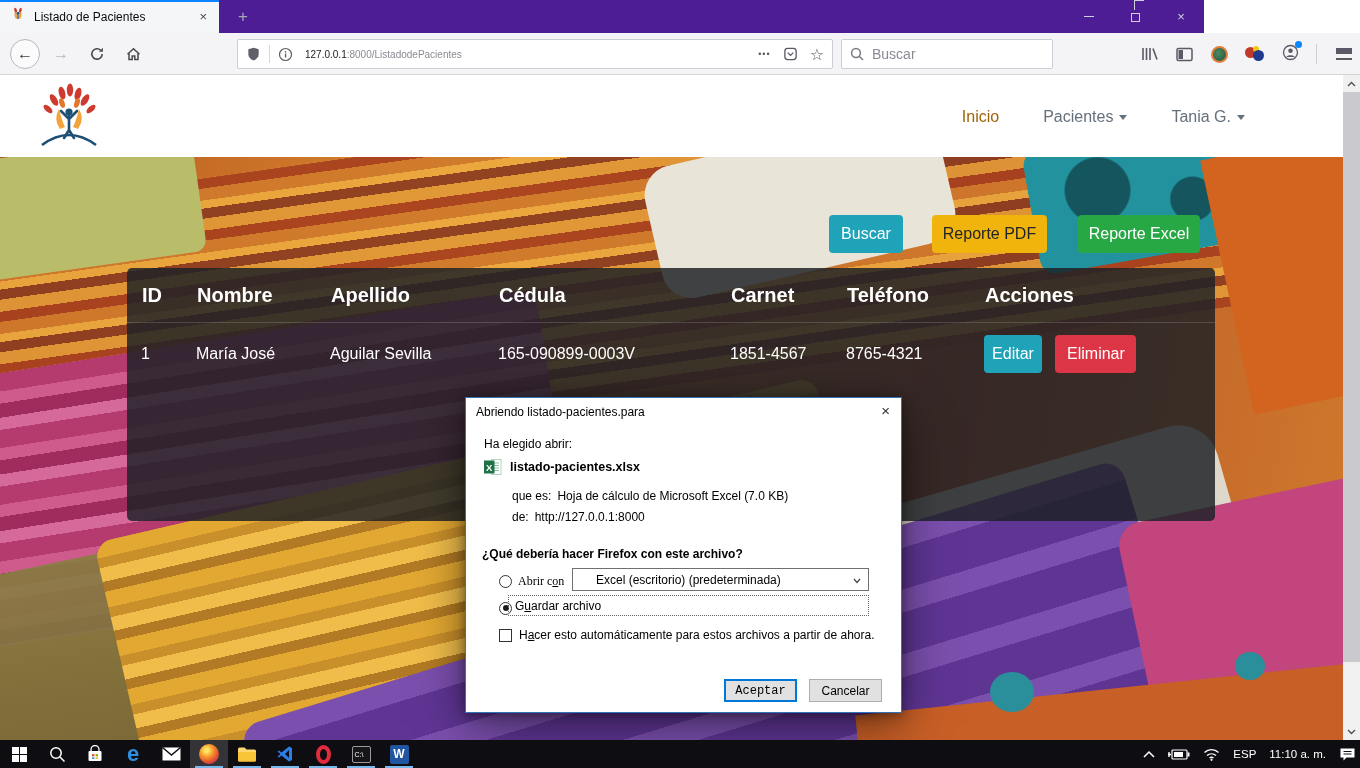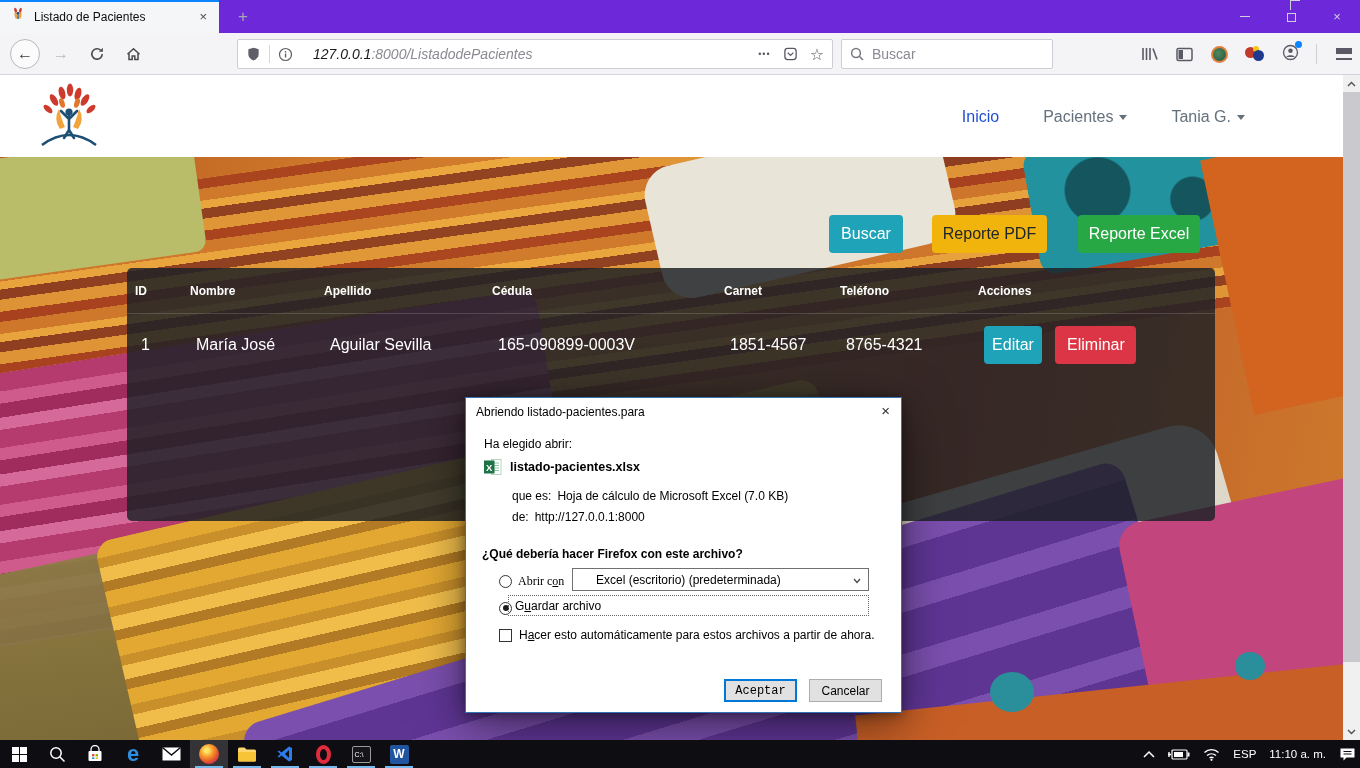--- a/index.html
+++ b/index.html
@@ -1,39 +1,39 @@
 <!DOCTYPE html>
 <html><head>
 <meta charset="utf-8">
 <style>
   * { margin:0; padding:0; box-sizing:border-box; }
   body { background:#000; font-family:"Liberation Sans","DejaVu Sans",sans-serif; }
   .screen { position:relative; width:1360px; height:768px; overflow:hidden; background:#fff; }
 
   
-  .titlebar { position:absolute; left:0; top:0; width:1360px; height:33px; background:#6d28d9; }
+  .titlebar { position:absolute; left:0; top:0; width:1204px; height:33px; background:#4c1d95; }
   .tab { position:absolute; left:0; top:0; width:219px; height:33px; background:#f5f6f7; display:flex; align-items:center; padding:0 8px 0 10px; }
   .tab::before { content:""; position:absolute; left:0; top:0; width:100%; height:2px; background:#0a84ff; }
   .tab-title { flex:1; font-size:12px; color:#0c0c0d; margin-left:8px; white-space:nowrap; overflow:hidden; }
   .tab-close { font-size:13px; color:#4a4a4f; padding:0 4px; cursor:default; }
   .newtab-btn { position:absolute; left:228px; top:0; width:30px; height:33px; color:#a6a8b4; font-size:17px; display:flex; align-items:center; justify-content:center; }
   .win-controls { position:absolute; right:0; top:0; height:33px; display:flex; }
   .win-btn { width:46px; height:33px; display:flex; align-items:center; justify-content:center; color:#cfd0dc; font-size:13px; }
   .min-glyph { display:block; width:10px; height:1px; background:#cfd0dc; }
   .restore-glyph { position:relative; width:9px; height:9px; border:1px solid #cfd0dc; margin-top:2px; }
   .restore-glyph::before { content:""; position:absolute; left:1px; bottom:1px; width:9px; height:9px; border:1px solid #cfd0dc; border-right:none; border-bottom:none; transform:translate(1px,-10px); }
 
   
   .navbar { position:absolute; left:0; top:33px; width:1360px; height:42px; background:#f4f4f6; border-bottom:1px solid #d4d4d8; display:flex; align-items:center; }
   .nav-btn { width:30px; height:30px; display:flex; align-items:center; justify-content:center; font-size:16px; color:#3b3b40; margin-left:6px; }
   .back-btn { border:1px solid #b6b6bd; border-radius:50%; background:#fbfbfc; margin-left:10px; }
   .fwd-btn { color:#b8b8bf; }
   .addressbar { position:absolute; left:237px; top:6px; width:596px; height:30px; background:#fff; border:1px solid #cdcdd4; border-radius:2px; display:flex; align-items:center; padding:0 8px; }
   .addr-sep { width:1px; height:18px; background:#d6d6dc; margin:0 8px 0 8px; }
-  .url-text { font-size:14px; margin-left:20px; flex:1; white-space:nowrap; overflow:hidden;font-style:italic; }
+  .url-text { font-size:10px; margin-left:12px; flex:1; white-space:nowrap; overflow:hidden; }
   .url-domain { color:#1a1a1e; }
   .url-rest { color:#8a8a93; }
   .addr-right { display:flex; align-items:center; gap:12px; color:#5a5a66; }
   .ellipsis-ic { font-size:9px; letter-spacing:1px; color:#5a5a66; }
   .star-ic { font-size:16px; color:#5a5a66; }
   .searchbar { position:absolute; left:841px; top:6px; width:212px; height:30px; background:#fff; border:1px solid #cdcdd4; border-radius:2px; display:flex; align-items:center; padding:0 8px; }
   .searchbar input { border:none; outline:none; font-size:14px; color:#3b3b40; width:150px; margin-left:8px; background:transparent; font-family:inherit; }
   .searchbar input::placeholder { color:#8a8a93; }
   .tool-icons { position:absolute; right:8px; top:0; height:42px; display:flex; align-items:center; gap:17px; }
   .ext-globe { width:17px; height:17px; border-radius:50%; border:2px solid #e0803f; background:radial-gradient(circle at 40% 40%, #4c8a5f, #27523c); }
@@ -45,21 +45,21 @@
   .acct-wrap { position:relative; }
   .acct-dot { position:absolute; right:-3px; top:-3px; width:7px; height:7px; border-radius:50%; background:#0a84ff; }
   .hamburger { width:16px; height:12px; border-top:2px solid #5a5a66; box-shadow:0 5px 0 -1px #5a5a66 inset, 0 -2px 0 0 #5a5a66 inset; margin-left:2px; }
   .tool-sep { width:1px; height:20px; background:#cfcfd6; }
 
   
   .site-header { position:absolute; left:0; top:76px; width:1360px; height:81px; background:#fff; }
   .logo { position:absolute; left:34px; top:7px; }
   .site-nav { position:absolute; right:115px; top:0; height:81px; display:flex; align-items:center; gap:44px; font-size:16px; }
   .nav-link { color:#64707c; display:flex; align-items:center; gap:6px; cursor:default; }
-  .nav-link.active { color:#1d4ed8; }
+  .nav-link.active { color:#a16207; }
   .caret-down { width:0; height:0; border-left:4px solid transparent; border-right:4px solid transparent; border-top:5px solid #64707c; margin-top:2px; }
 
   
   .bg-art { position:absolute; left:0; top:157px; width:1360px; height:583px; overflow:hidden; background:linear-gradient(100deg,#b4571f 0%,#c86f27 16%,#d98a30 34%,#c06028 52%,#b54b24 68%,#c66a2a 84%,#cf7c2e 100%); }
   .bg-art > div { position:absolute; }
   .a-topstripes { left:-60px; top:-50px; width:1560px; height:270px; transform:rotate(-8deg); background:repeating-linear-gradient(to bottom,#a63f1e 0 10px,#d07a2c 10px 22px,#edab3f 22px 30px,#8a3c20 30px 40px,#e29a38 40px 52px); opacity:.9; }
   .a-green { left:-30px; top:-10px; width:230px; height:120px; transform:rotate(-8deg); background:#b9bd6a; border-radius:12px; }
   .a-white-top { left:650px; top:-20px; width:300px; height:135px; transform:rotate(-13deg); background:#e9e4d8; border-radius:30px; }
   .a-teal-top { left:1030px; top:-25px; width:230px; height:125px; transform:rotate(-10deg); background:radial-gradient(circle at 30% 40%,#14555e 0 18%,transparent 19%),radial-gradient(circle at 70% 60%,#14555e 0 12%,transparent 13%),#22929e; border-radius:16px; }
   .a-orange-r { left:1225px; top:-20px; width:200px; height:260px; transform:rotate(-12deg); background:#d2641f; }
@@ -79,21 +79,21 @@
   .ctl-search::placeholder { color:#8a8a8a; }
   .btn { position:absolute; top:58px; height:38px; border:none; border-radius:4px; font-size:16px; font-family:inherit; display:flex; align-items:center; justify-content:center; z-index:5; cursor:default; }
   .btn-buscar { left:829px; width:74px; background:#1fa3b8; color:#fff; }
   .btn-pdf { left:932px; width:115px; background:#f0b40d; color:#212529; }
   .btn-excel { left:1078px; width:122px; background:#28a745; color:#fff; }
 
   
   .table-panel { position:absolute; left:127px; top:111px; width:1088px; height:253px; background:rgba(30,33,38,0.84); border-radius:5px; z-index:4; color:#fff; }
   table.pt { border-collapse:collapse; table-layout:fixed; width:1088px; }
   table.pt col.c0{width:55px} table.pt col.c1{width:134px} table.pt col.c2{width:168px} table.pt col.c3{width:232px} table.pt col.c4{width:116px} table.pt col.c5{width:138px} table.pt col.c6{width:245px}
-  table.pt th { text-align:left; font-size:12px; font-weight:700; padding:16px 0 15px 8px; }
+  table.pt th { text-align:left; font-size:20px; font-weight:700; padding:16px 0 15px 15px; }
   table.pt td { font-size:16px; font-weight:400; padding:12px 0 12px 14px; border-top:1px solid rgba(222,226,230,.18); height:62px; vertical-align:middle; }
   td.id-cell { font-weight:700; }
   .row-btn { display:inline-flex; align-items:center; justify-content:center; height:38px; border:none; border-radius:4px; color:#fff; font-size:16px; font-family:inherit; cursor:default; }
   .btn-edit { width:58px; background:#1fa3b8; margin-right:9px; }
   .btn-del { width:81px; background:#dc3545; }
 
   
   .dialog { position:absolute; left:465px; top:397px; width:437px; height:316px; background:#fff; border:1px solid #3273b8; box-shadow:0 12px 44px rgba(0,0,0,.5), 0 2px 10px rgba(0,0,0,.35); z-index:50; font-size:12px; color:#000; }
   .dlg-title { position:absolute; left:10px; top:7px; font-size:12px; color:#000; }
   .dlg-close { position:absolute; right:11px; top:4px; font-size:15px; color:#333; }

